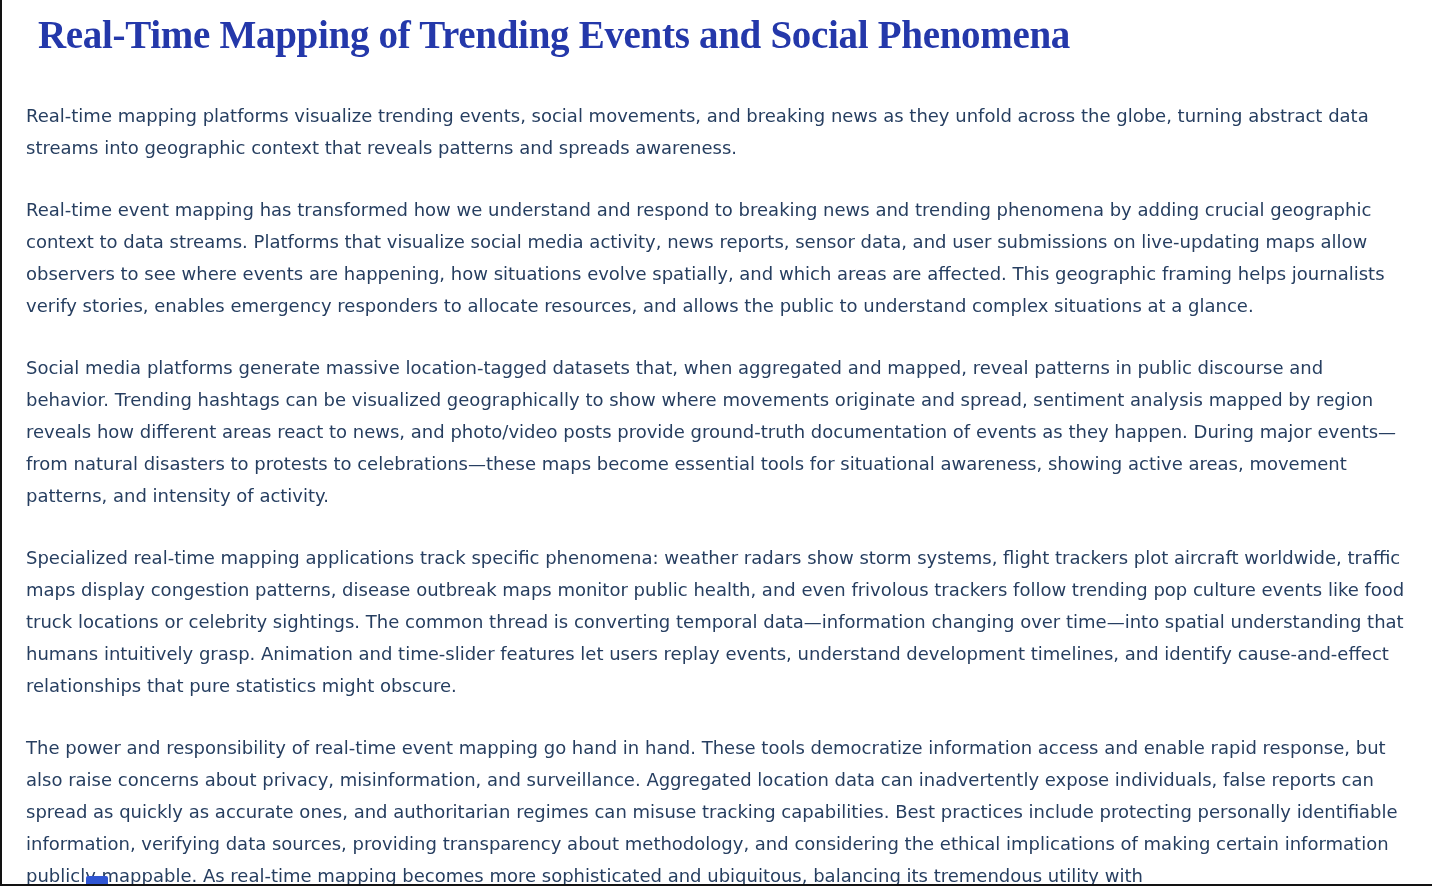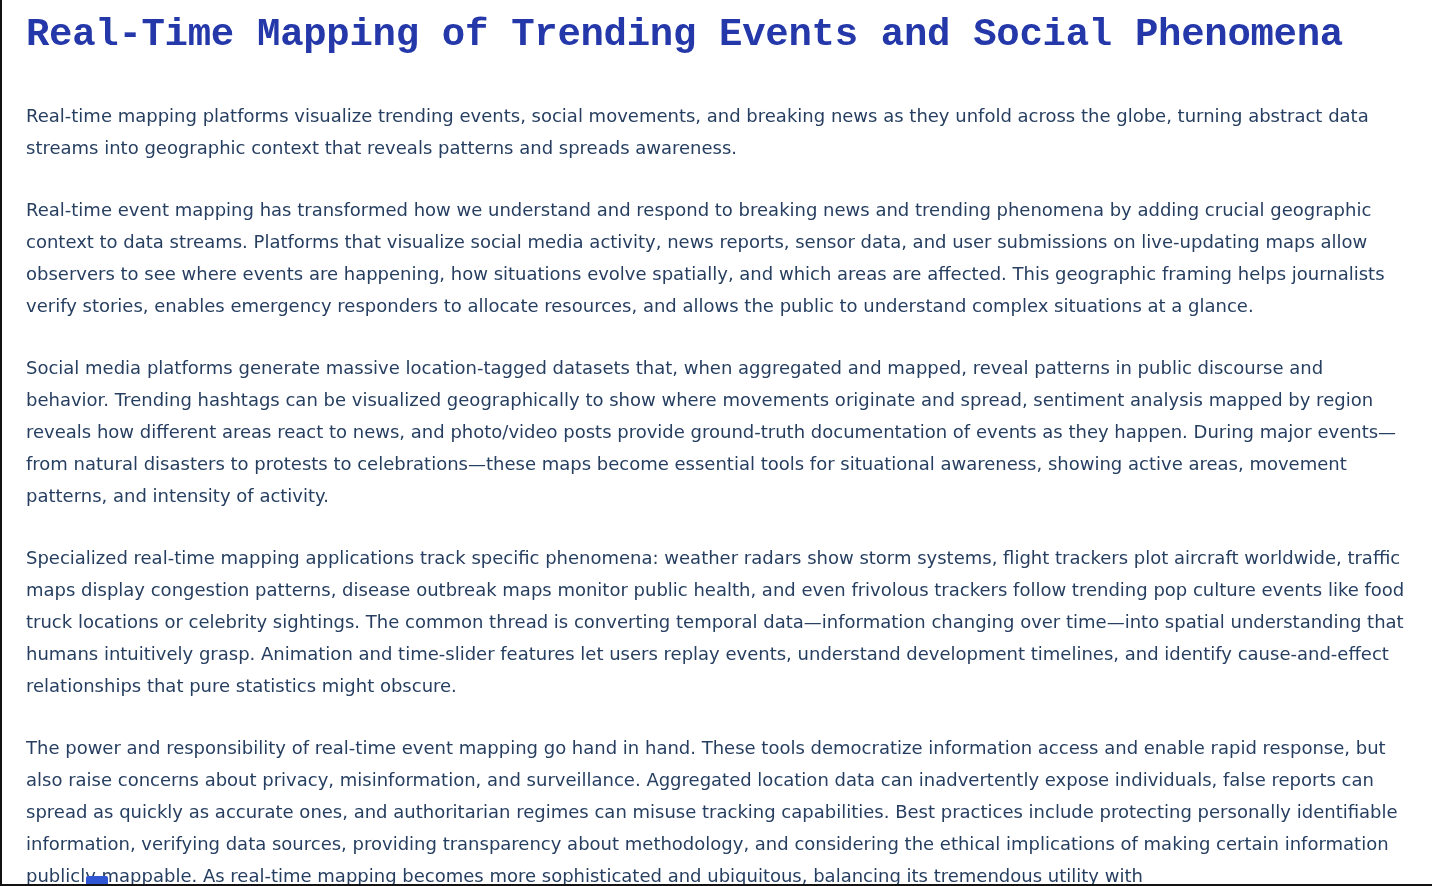--- a/index.html
+++ b/index.html
@@ -19,27 +19,27 @@
     background: var(--page-background);
     border-left: 2px solid var(--edge-border);
     border-bottom: 2px solid var(--edge-border);
     font-family: "DejaVu Sans", "Liberation Sans", sans-serif;
     color: var(--body-text);
   }
   .article {
     padding: 10px 22px 0 24px;
   }
   h1.page-title {
-    font-family: Liberation Mono, monospace;
+    font-family: Liberation Serif, serif;
     font-size: 39px;
     font-weight: 700;
     line-height: 1.18;
     letter-spacing: -0.3px;
     color: var(--heading);
-    margin: 2px 0 42px 0;
+    margin: 2px 0 42px 12px;
   }
   p.body-paragraph {
     font-size: 18px;
     line-height: 32px;
     margin: 11px 0 30px 0;
     color: var(--body-text);
   }
   .cutoff-fragment {
     position: absolute;
     left: 84px;

